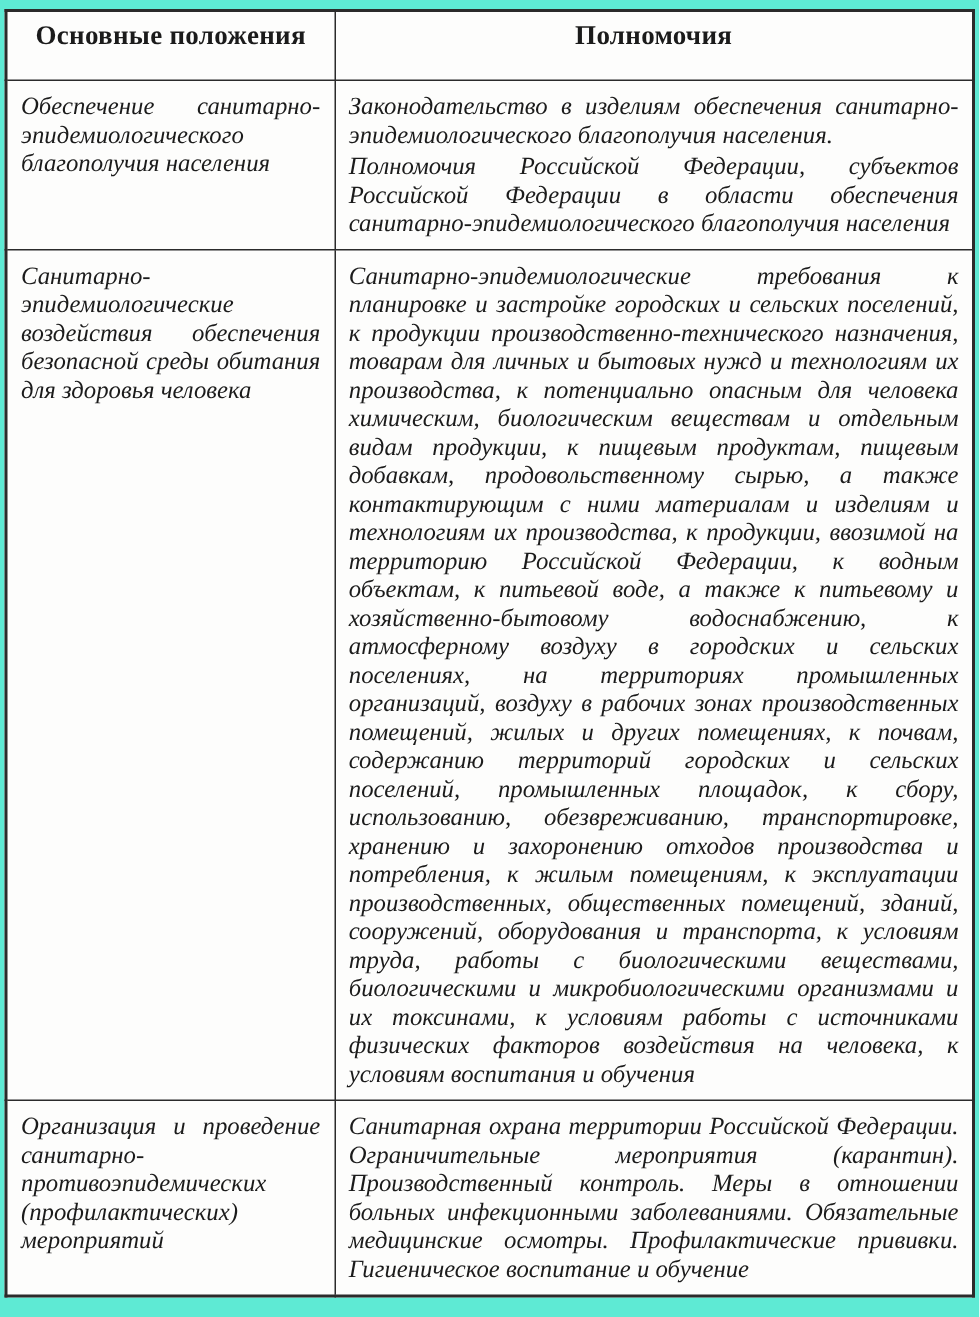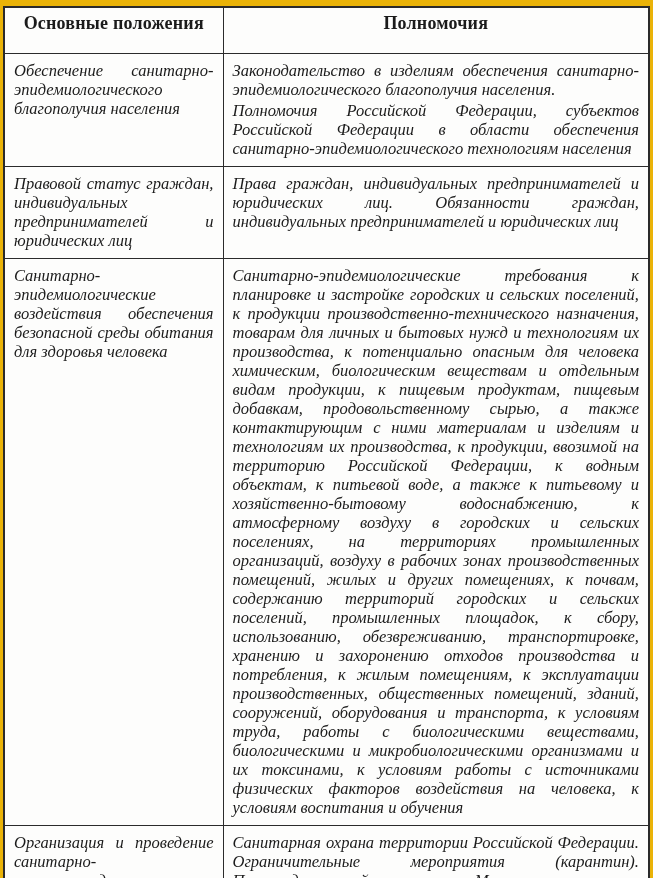--- a/index.html
+++ b/index.html
@@ -12,21 +12,21 @@
     height: 878px;
     position: relative;
     font-family: "Liberation Serif", "DejaVu Serif", serif;
     color: #1b1b1b;
     -webkit-font-smoothing: antialiased;
   }
   .page {
     position: absolute;
     left: 0; top: 0;
     width: 653px; height: 878px;
-    background: #eab308;
+    background: #5eead4;
     overflow: hidden;
   }
   table.doc-table {
     position: absolute;
     left: 3px;
     top: 6px;
     width: 645px;
     border-collapse: collapse;
     table-layout: fixed;
     background: #fdfdfc;
@@ -82,29 +82,21 @@
         <th class="header-cell">Полномочия</th>
       </tr>
     </thead>
     <tbody>
       <tr class="row-1">
         <td class="cell">
           <p>Обеспечение санитарно-эпидемиологического благополучия населения</p>
         </td>
         <td class="cell">
           <p>Законодательство в изделиям обеспечения санитарно-эпидемиологического благополучия населения.</p>
-          <p>Полномочия Российской Федерации, субъектов Российской Федерации в области обеспечения санитарно-эпидемиологического технологиям населения</p>
-        </td>
-      </tr>
-      <tr class="row-2">
-        <td class="cell">
-          <p>Правовой статус граждан, индивидуальных предпринимателей и юридических лиц</p>
-        </td>
-        <td class="cell">
-          <p>Права граждан, индивидуальных предпринимателей и юридических лиц. Обязанности граждан, индивидуальных предпринимателей и юридических лиц</p>
+          <p>Полномочия Российской Федерации, субъектов Российской Федерации в области обеспечения санитарно-эпидемиологического благополучия населения</p>
         </td>
       </tr>
       <tr class="row-3">
         <td class="cell">
           <p>Санитарно-эпидемиологические воздействия обеспечения безопасной среды обитания для здоровья человека</p>
         </td>
         <td class="cell">
           <p>Санитарно-эпидемиологические требования к планировке и застройке городских и сельских поселений, к продукции производственно-технического назначения, товарам для личных и бытовых нужд и технологиям их производства, к потенциально опасным для человека химическим, биологическим веществам и отдельным видам продукции, к пищевым продуктам, пищевым добавкам, продовольственному сырью, а также контактирующим с ними материалам и изделиям и технологиям их производства, к продукции, ввозимой на территорию Российской Федерации, к водным объектам, к питьевой воде, а также к питьевому и хозяйственно-бытовому водоснабжению, к атмосферному воздуху в городских и сельских поселениях, на территориях промышленных организаций, воздуху в рабочих зонах производственных помещений, жилых и других помещениях, к почвам, содержанию территорий городских и сельских поселений, промышленных площадок, к сбору, использованию, обезвреживанию, транспортировке, хранению и захоронению отходов производства и потребления, к жилым помещениям, к эксплуатации производственных, общественных помещений, зданий, сооружений, оборудования и транспорта, к условиям труда, работы с биологическими веществами, биологическими и микробиологическими организмами и их токсинами, к условиям работы с источниками физических факторов воздействия на человека, к условиям воспитания и обучения</p>
         </td>
       </tr>

